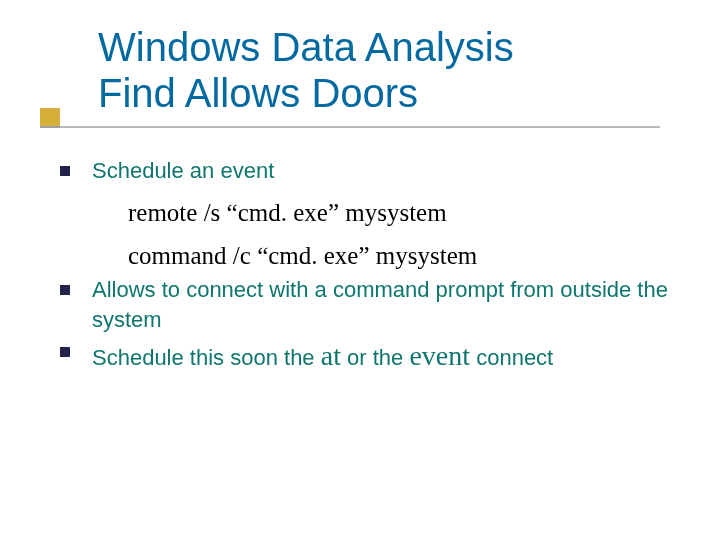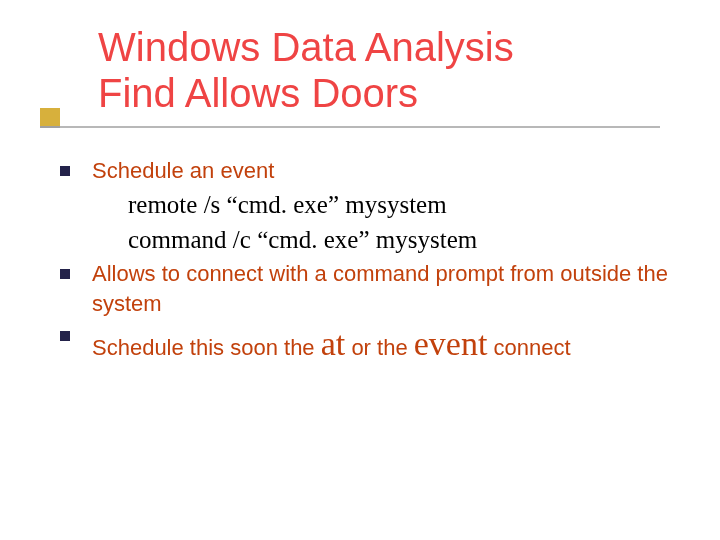--- a/index.html
+++ b/index.html
@@ -20,21 +20,21 @@
   }
   .title-block {
     position: absolute;
     left: 98px;
     top: 24px;
   }
   .title-line {
     font-family: "Tahoma", "Verdana", sans-serif;
     font-size: 40px;
     line-height: 1.15;
-    color: #ef4444;
+    color: #0369a1;
     letter-spacing: 0px;
   }
   .accent-square {
     position: absolute;
     left: 40px;
     top: 108px;
     width: 20px;
     height: 20px;
     background: #d7b03c; 
   }
@@ -70,32 +70,32 @@
   .bullet {
     width: 10px;
     height: 10px;
     background: #23224a;
     flex: 0 0 10px;
     margin-top: 10px;
     margin-right: 22px;
   }
   .item-text {
     font-family: Verdana, Geneva, sans-serif;
-    color: #c2410c;
+    color: #0f766e;
   }
   .code-line {
     font-family: "Times New Roman", Times, serif;
     font-size: 25px;
     margin-left: 68px;
     margin-bottom: 2px;
-    margin-top: 2px;
+    margin-top: 10px;
   }
   .serif-inline {
     font-family: "Times New Roman", Times, serif;
-    font-size: 34px;
+    font-size: 28px;
     text-align: center;
   }
 </style>
 </head>
 <body>
 
 <div class="slide">
 
   <div class="title-block">
     <div class="title-line">Windows Data Analysis</div>

